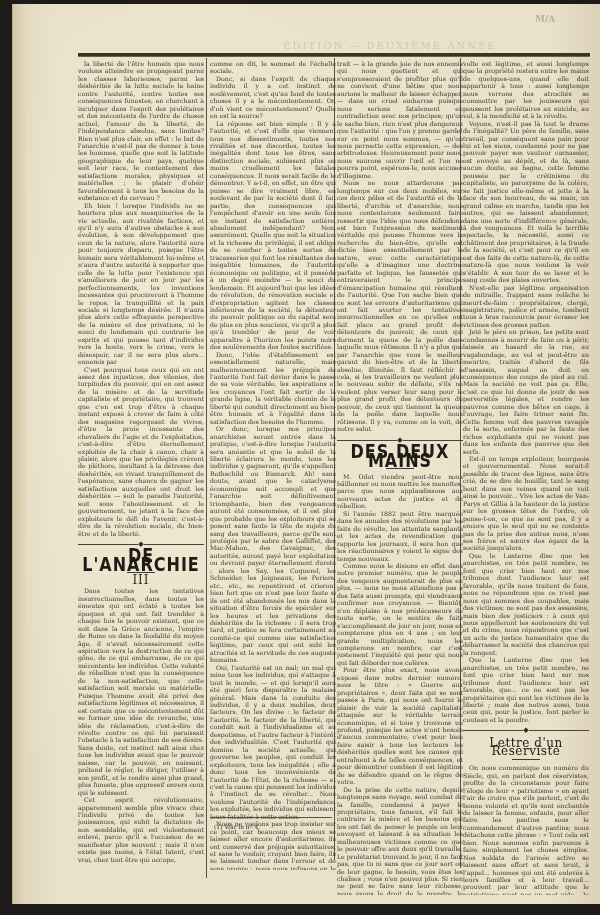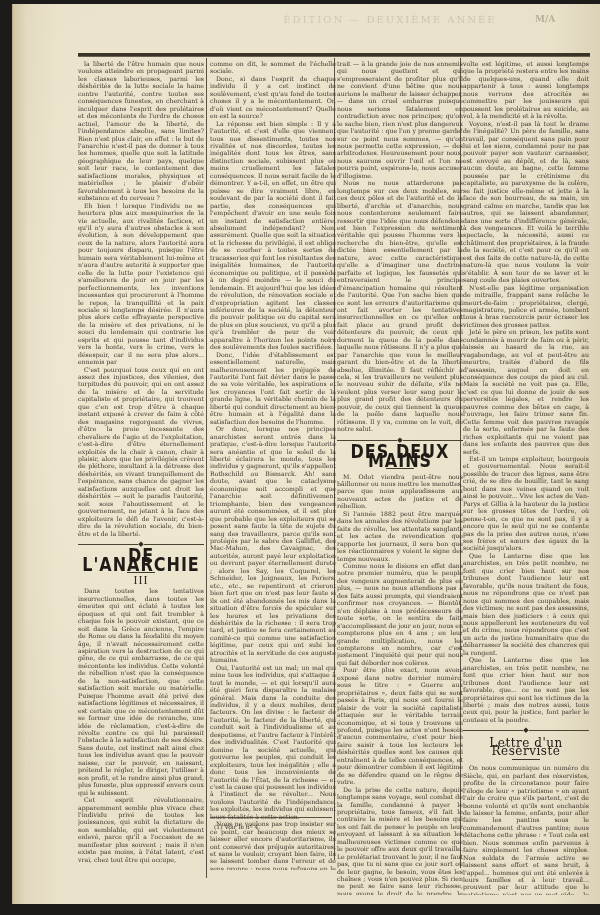--- a/index.html
+++ b/index.html
@@ -11,21 +11,21 @@
   .page {
     position:absolute; left:12px; top:4px; width:588px; height:900px;
     background:#e9e1c9;
     background-image: radial-gradient(ellipse at 30% 40%, rgba(255,250,230,0.35), rgba(0,0,0,0) 60%),
                       linear-gradient(90deg, rgba(120,100,60,0.10), rgba(0,0,0,0) 8%, rgba(0,0,0,0) 92%, rgba(120,100,60,0.12));
   }
   .bottom-dark { position:absolute; left:0; top:904px; width:600px; height:11px; background:#1c1b19; }
   .left-edge { position:absolute; left:12px; top:4px; width:14px; height:900px;
     background:linear-gradient(90deg,#cfc4a4,#e3dbc2); border-left:1px solid #b9ad8d; }
   .folio {
-    position:absolute; left:230px; top:14px; width:320px; height:12px;
+    position:absolute; left:230px; top:40px; width:320px; height:12px;
     color:rgba(110,100,80,0.22); font-size:10px; letter-spacing:2px; text-align:center;
   }
   .pagemark { position:absolute; left:535px; top:14px; font-size:9px; color:rgba(90,80,60,0.35);font-weight:bold; }
   .top-rule { position:absolute; left:78px; top:53px; width:512px; height:3px; background:#3a3428; border-bottom:1px solid #6b604b; }
   .col {
     position:absolute; top:60px; width:126px;
     font-size:6.2px; line-height:7.45px; color:#3b342a; text-align:justify;
     overflow:hidden;
   }
   .col p { margin:0; text-indent:6px; }
@@ -37,21 +37,21 @@
   .s1 { left:206px; height:820px; }
   .s2 { left:334px; height:802px; }
   .s3 { left:460px; height:810px; }
   .article-head { text-align:center; margin:4px 0 3px 0; }
   .orn-rule { position:relative; height:7px; margin:3px 0; }
   .orn-rule:before { content:""; position:absolute; left:0; right:0; top:3px; border-top:1px solid #4b4334; }
   .orn-rule .dot { position:absolute; left:50%; top:0; margin-left:-3px; width:6px; height:6px; line-height:6px; font-size:7px; color:#2f2a22; text-align:center; background:#e9e1c9; }
   .h-big { font-family:"DejaVu Sans", sans-serif; font-weight:bold; font-size:16px; letter-spacing:1px; color:#1f1b16; margin:5px 0 2px 0; transform:scaleY(1.25); }
   .h-serif { font-family:"DejaVu Serif", serif; font-size:12px; color:#1f1b16; letter-spacing:0.5px; margin:6px 0 2px 0; transform:scaleY(1.15); }
   .short-rule { width:28px; height:0; border-top:1px solid #3f382c; margin:4px auto 4px auto; }
-  .roman { font-size:12px; letter-spacing:1px; margin:2px 0 3px 0; text-align:center; color:#2f2a22;font-family:Liberation Serif, serif; }
+  .roman { font-size:12px; letter-spacing:1px; margin:2px 0 3px 0; text-align:center; color:#2f2a22; }
   .footnote-rule { position:absolute; left:210px; top:817px; width:122px; border-top:1px solid #5a5142; }
   .footnote { position:absolute; left:214px; top:823px; font-size:6px; color:#3b342a; }
 </style>
 </head>
 <body>
 
 <div class="page"></div>
 <div class="left-edge"></div>
 <div class="bottom-dark"></div>
 

